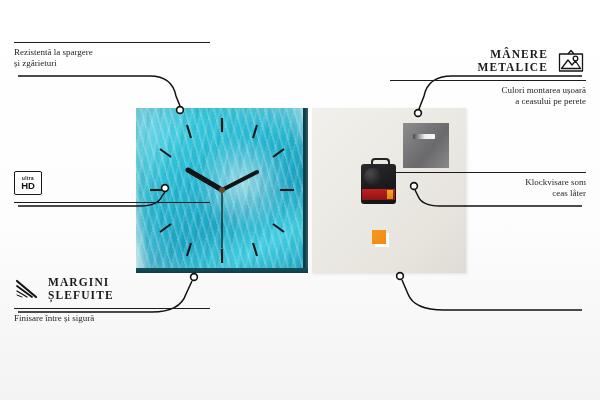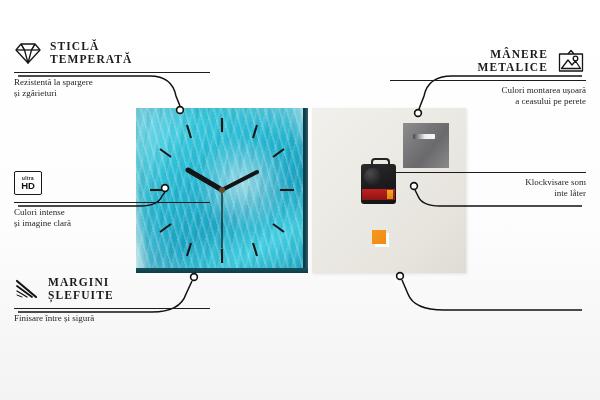--- a/index.html
+++ b/index.html
@@ -235,51 +235,35 @@
       <circle cx="180" cy="110" r="3.4"></circle>
       <circle cx="165" cy="188" r="3.4"></circle>
       <circle cx="194" cy="277" r="3.4"></circle>
       <circle cx="418" cy="113" r="3.4"></circle>
       <circle cx="414" cy="186" r="3.4"></circle>
       <circle cx="400" cy="276" r="3.4"></circle>
     </g>
   </svg>
 
   <div class="feature left" id="f-glass">
-    <div class="head">
-      <span class="ico">
-        <svg width="28" height="23" viewBox="0 0 28 23">
-          <g fill="none" stroke="#151515" stroke-width="1.3" stroke-linejoin="round">
-            <path d="M2,8 L7,2 L21,2 L26,8 L14,21 Z"></path>
-            <path d="M2,8 L26,8"></path>
-            <path d="M7,2 L10.5,8 L14,21 L17.5,8 L21,2"></path>
-            <path d="M10.5,8 L7,2 M17.5,8 L21,2"></path>
-          </g>
-        </svg>
-      </span>
-      <span class="title">STICLĂ
-TEMPERATĂ</span>
-    </div>
     <div class="rule"></div>
     <div class="sub">Rezistentă la spargere
 și zgârieturi</div>
   </div>
 
   <div class="feature left" id="f-print">
     <div class="head">
       <span class="ico">
         <span class="hdbox">
           <span class="u">ultra</span>
           <span class="h">HD</span>
         </span>
       </span>
     </div>
     <div class="rule"></div>
-    <div class="sub">Culori intense
-și imagine clară</div>
   </div>
 
   <div class="feature left" id="f-edges">
     <div class="head">
       <span class="ico">
         <svg width="26" height="22" viewBox="0 0 26 22">
           <g stroke="#151515" stroke-linecap="round">
             <line x1="3" y1="3" x2="22" y2="19" stroke-width="2.2"></line>
             <line x1="3" y1="8" x2="18" y2="19" stroke-width="1.8"></line>
             <line x1="3" y1="13" x2="13" y2="19" stroke-width="1.4"></line>
@@ -310,17 +294,17 @@
 METALICE</span>
     </div>
     <div class="rule"></div>
     <div class="sub">Culori montarea ușoară
 a ceasului pe perete</div>
   </div>
 
   <div class="feature right" id="f-mech">
     <div class="rule"></div>
     <div class="sub">Klockvisare som
-inte låter</div>
+ceas låter</div>
   </div>
 
 
 </div>
 
 </body></html>

